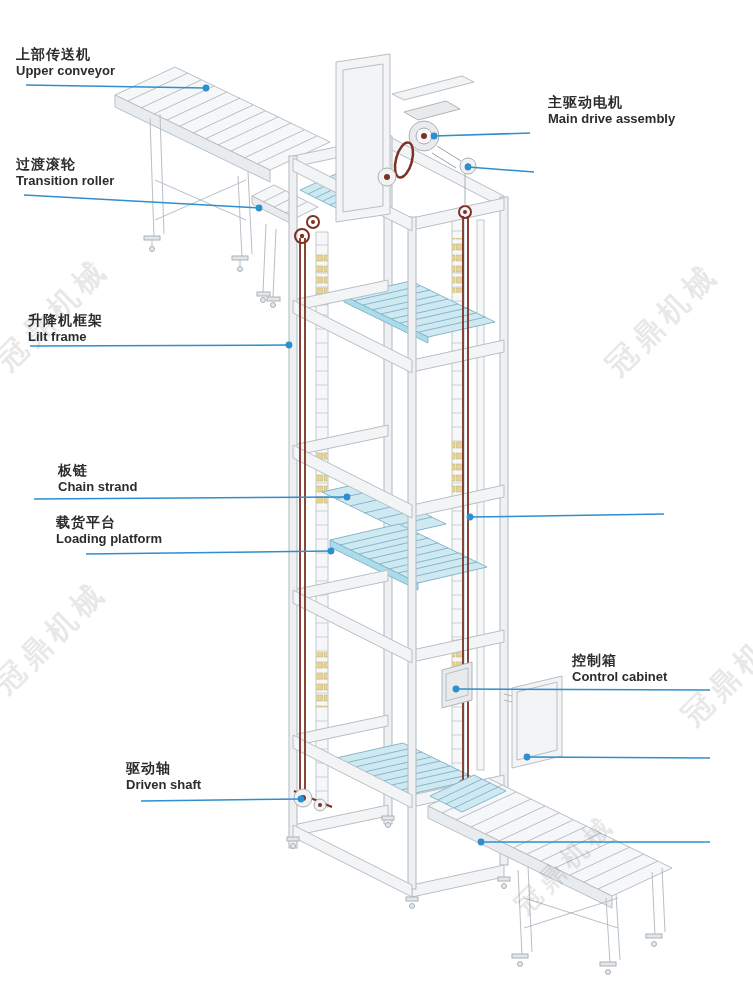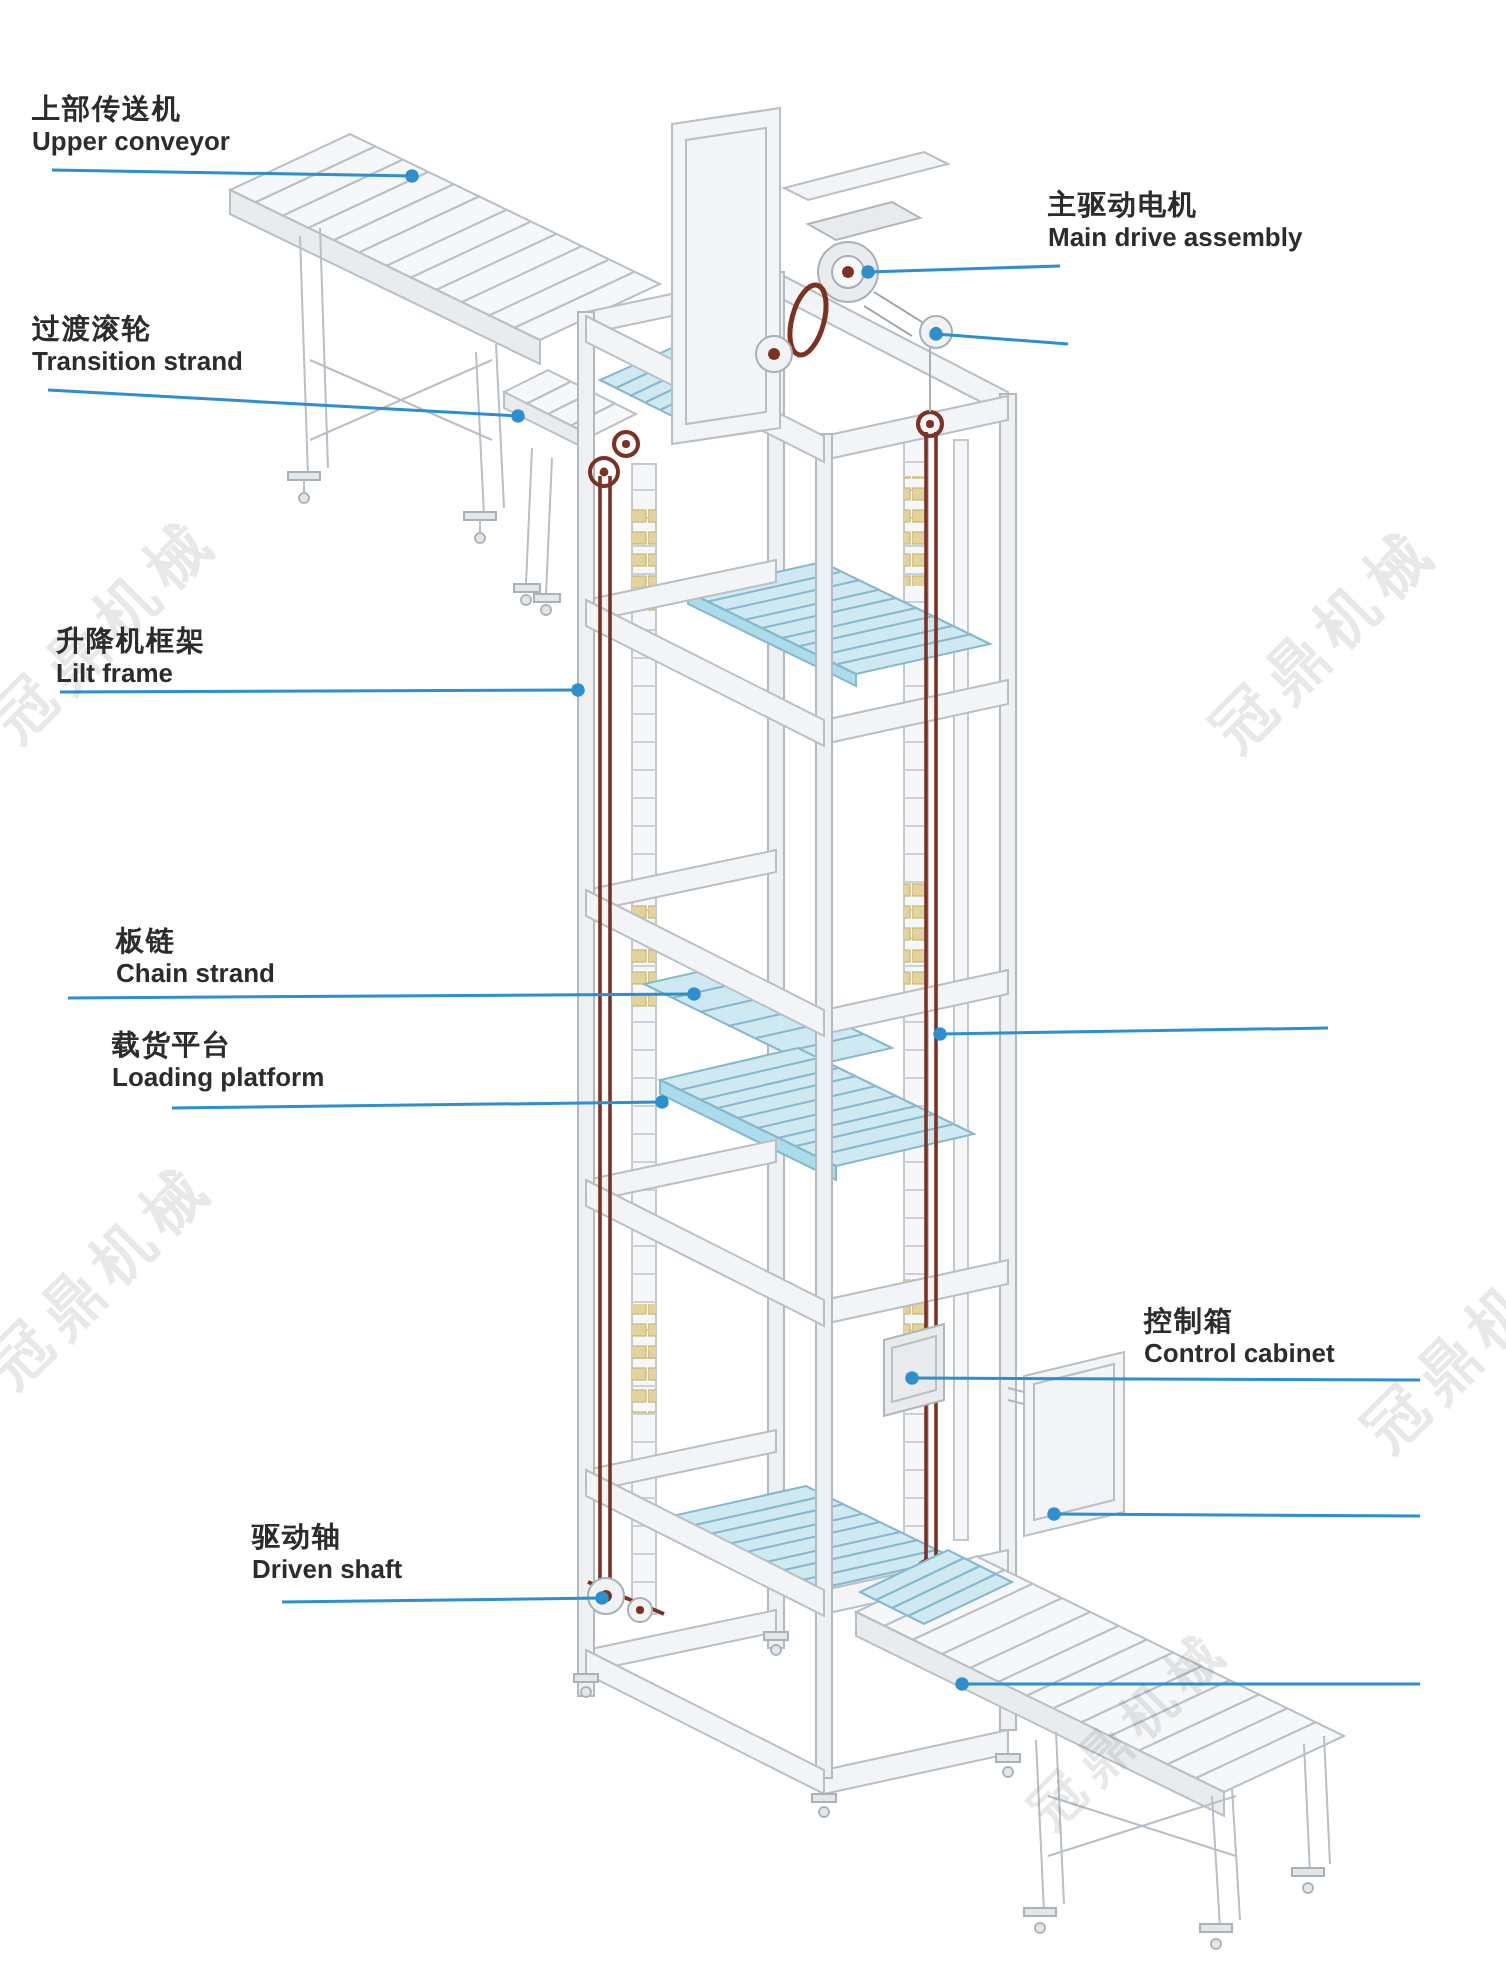--- a/index.html
+++ b/index.html
@@ -373,23 +373,23 @@
   <span class="watermark" style="left:0px;top:668px">冠鼎机械</span>
   <span class="watermark" style="left:688px;top:700px">冠鼎机械</span>
   <span class="watermark" style="left:520px;top:892px;font-size:26px">冠鼎机械</span>
 
   <div class="callout" style="left:16px;top:46px;width:132px">
     <div class="zh">上部传送机</div>
     <div class="en">Upper conveyor</div>
   </div>
   <div class="callout" style="left:16px;top:156px;width:132px">
     <div class="zh">过渡滚轮</div>
-    <div class="en">Transition strand</div>
-  </div>
-  <div class="callout" style="left:524px;top:94px;width:156px">
+    <div class="en">Transition roller</div>
+  </div>
+  <div class="callout" style="left:548px;top:94px;width:156px">
     <div class="zh">主驱动电机</div>
     <div class="en">Main drive assembly</div>
   </div>
   <div class="callout" style="left:28px;top:312px;width:124px">
     <div class="zh">升降机框架</div>
     <div class="en">Lilt frame</div>
   </div>
   <div class="callout" style="left:58px;top:462px;width:130px">
     <div class="zh">板链</div>
     <div class="en">Chain strand</div>

